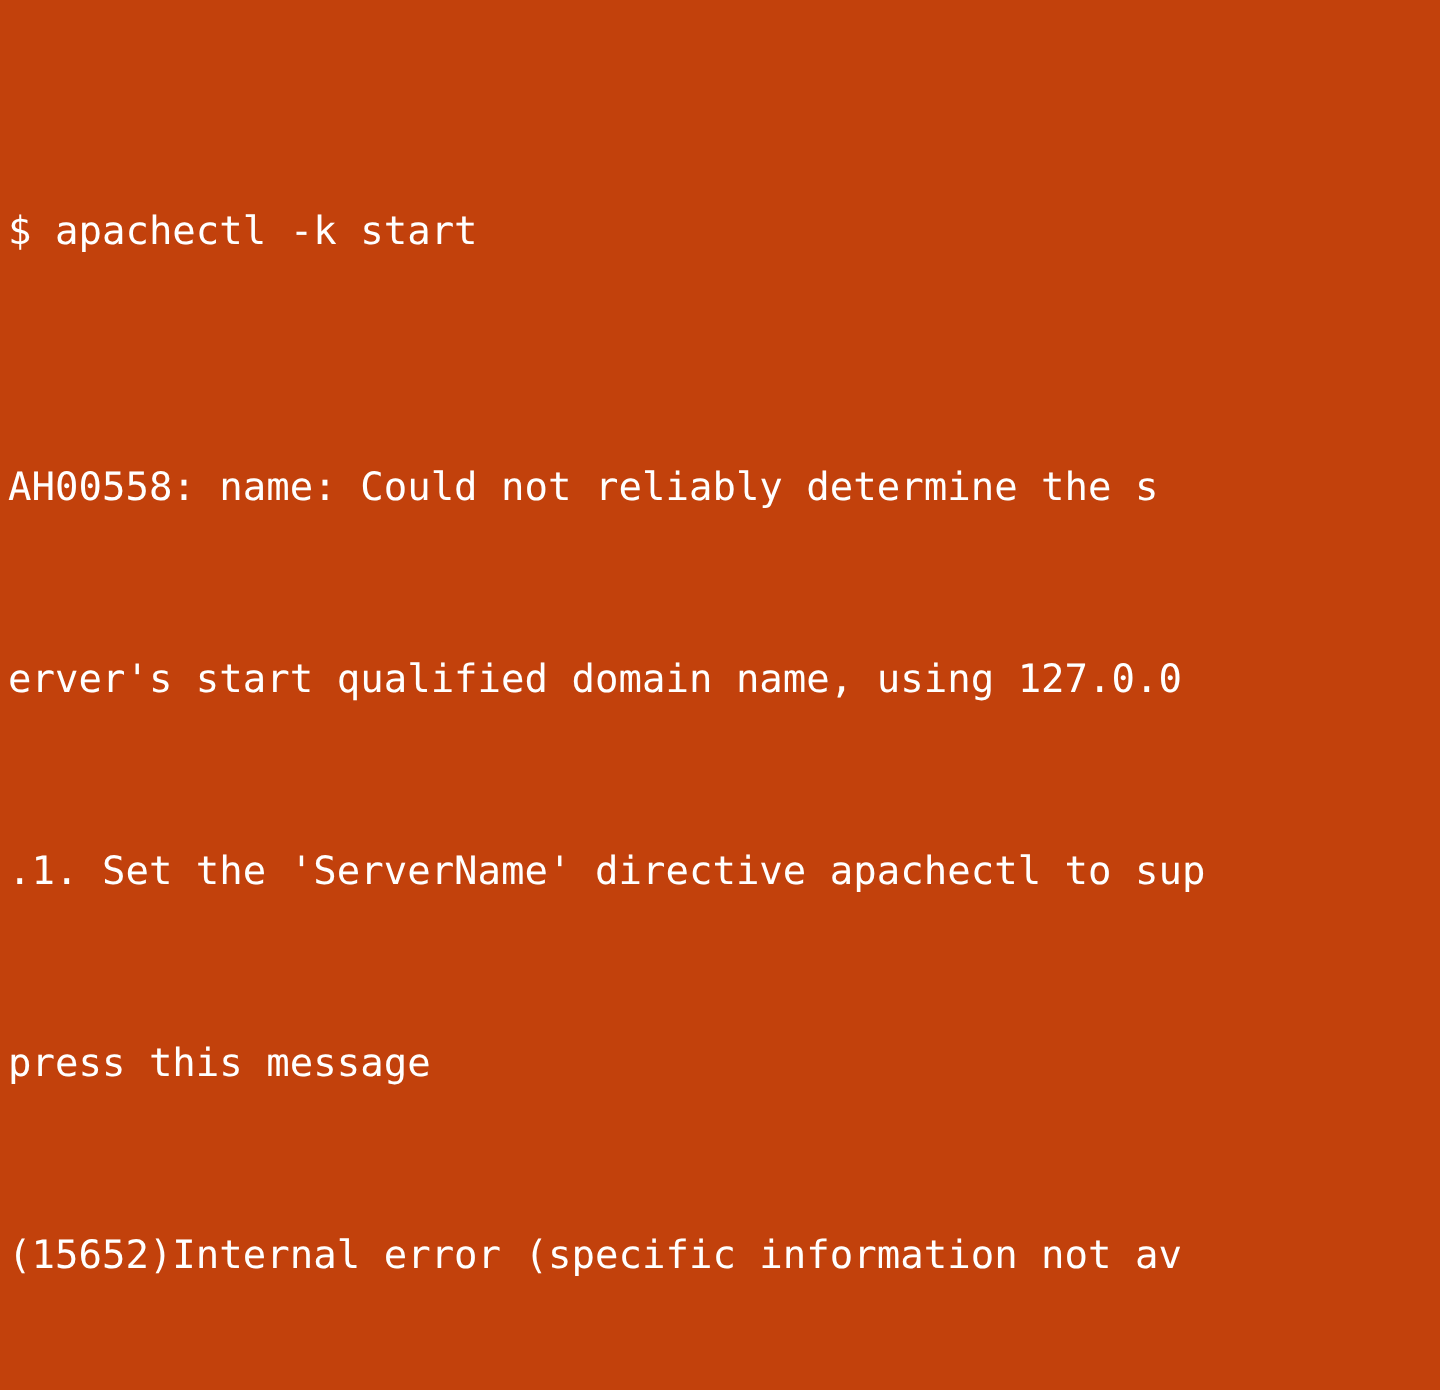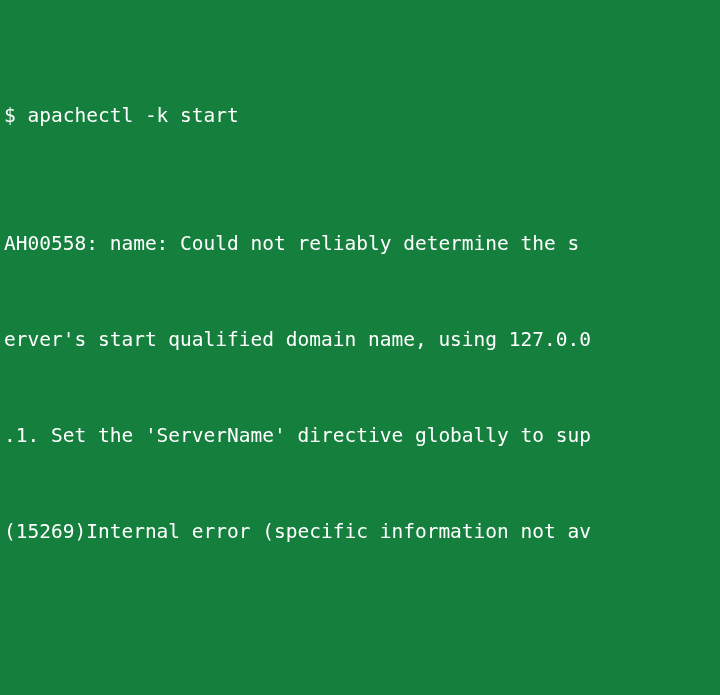--- a/index.html
+++ b/index.html
@@ -5,21 +5,21 @@
 <style>
   html, body {
     margin: 0;
     padding: 0;
     background: #000000;
   }
   #terminal-window {
     position: relative;
     width: 720px;
     height: 695px;
-    background: #15803d;
+    background: #c2410c;
     overflow: hidden;
   }
   #terminal-screen {
     position: absolute;
     left: 4px;
     top: 4px;
     right: 0;
     bottom: 0;
     font-family: "DejaVu Sans Mono", "Liberation Mono", monospace;
     font-size: 19.5px;
@@ -38,22 +38,23 @@
 </head>
 <body>
 
 <div id="terminal-window">
   <div id="terminal-screen">
 
     <span class="term-line">$ apachectl -k start</span>
 
     <span class="term-line">AH00558: name: Could not reliably determine the s</span>
     <span class="term-line">erver's start qualified domain name, using 127.0.0</span>
-    <span class="term-line">.1. Set the 'ServerName' directive globally to sup</span>
-    <span class="term-line">(15269)Internal error (specific information not av</span>
+    <span class="term-line">.1. Set the 'ServerName' directive apachectl to sup</span>
+    <span class="term-line">press this message</span>
+    <span class="term-line">(15652)Internal error (specific information not av</span>
     
     
     
     
 
     
 
   </div>
 </div>
 

